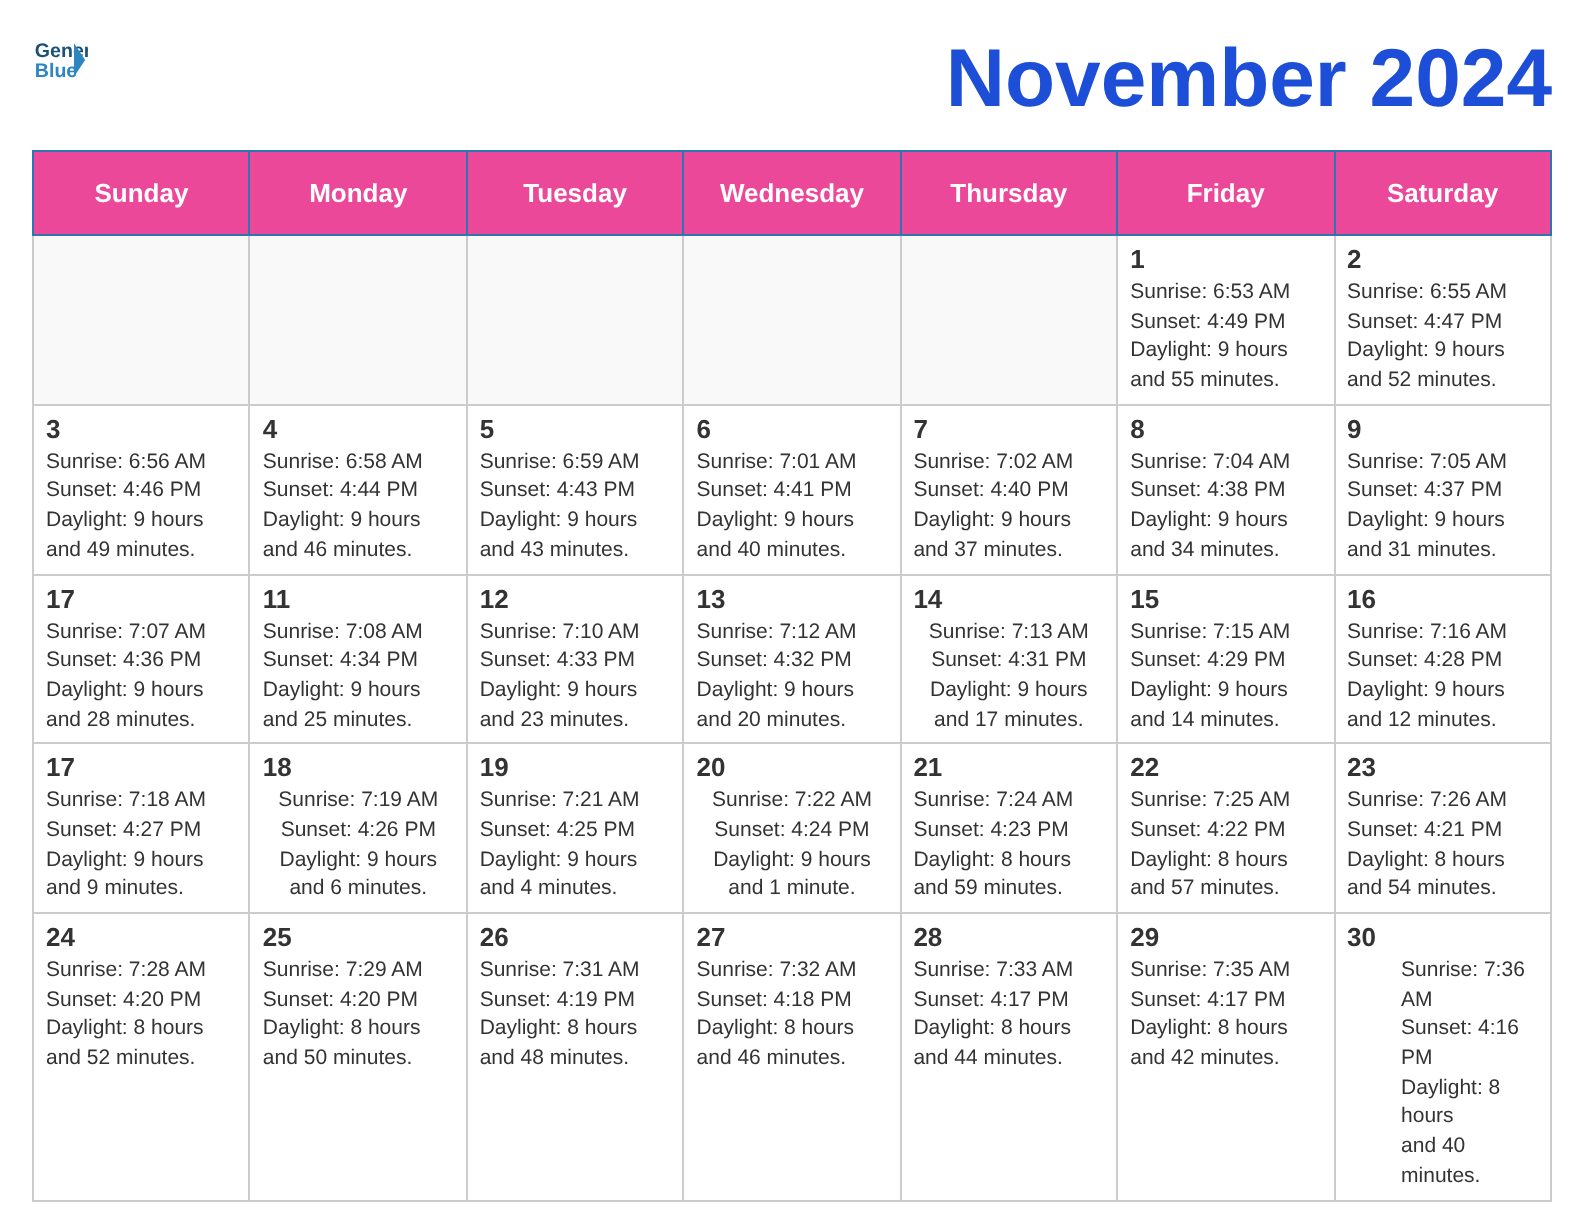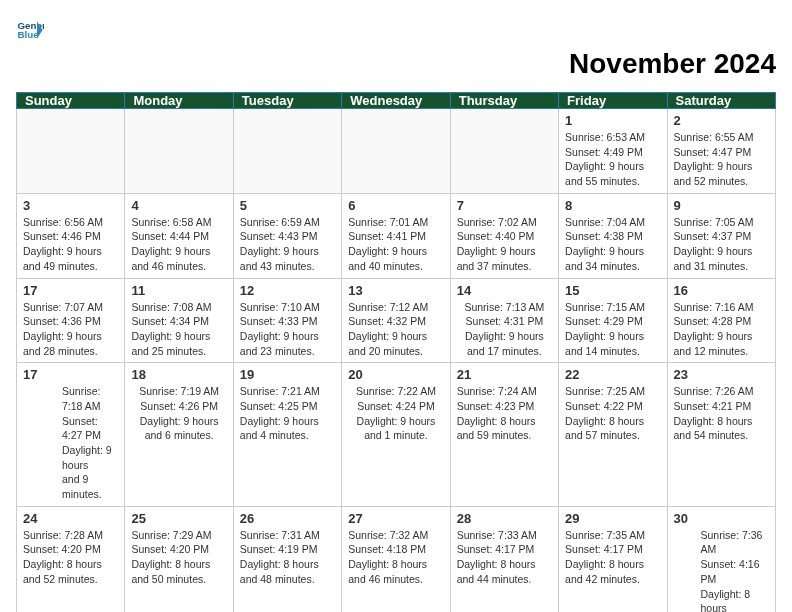--- a/index.html
+++ b/index.html
@@ -18,40 +18,39 @@
     .logo-icon {
       width: 28px;
       height: 28px;
       margin-right: 4px;
     }
     .title-section {
       text-align: right;
       margin-bottom: 4px;
     }
     .month-title {
-      font-size: 28px;
+      font-size: 41px;
       font-weight: bold;
-      color: #000000;
-      margin-top: 32px;
+      color: #1d4ed8;
     }
     .location-title {
       font-size: 16px;
       color: #333;
       font-weight: normal;
     }
     .calendar-table {
       width: 100%;
       border-collapse: collapse;
       margin-top: 8px;
     }
     .calendar-table th {
-      background-color: #14532d;
+      background-color: #ec4899;
       color: white;
-      text-align: left;
-      padding: 0 8px;
+      text-align: center;
+      padding: 13px 8px;
       font-size: 13px;
       border: 1px solid #2e75b6;
     }
     .calendar-table td {
       vertical-align: top;
       padding: 4px 6px;
       border: 1px solid #ccc;
       font-size: 11px;
       color: #333;
       width: 14.28%;
@@ -229,21 +228,21 @@
             <span class="day-number">16</span>
             <div class="day-info" style="white-space: pre-line;">Sunrise: 7:16 AM
 Sunset: 4:28 PM
 Daylight: 9 hours
 and 12 minutes.</div>
           </td>
         </tr>
         <tr>
           <td>
             <span class="day-number">17</span>
-            <div class="day-info" style="white-space: pre-line; margin-left: 39px;">Sunrise: 7:18 AM
+            <div class="day-info" style="white-space: pre-line;">Sunrise: 7:18 AM
 Sunset: 4:27 PM
 Daylight: 9 hours
 and 9 minutes.</div>
           </td>
           <td>
             <span class="day-number">18</span>
             <div class="day-info" style="white-space: pre-line; text-align: center;">Sunrise: 7:19 AM
 Sunset: 4:26 PM
 Daylight: 9 hours
 and 6 minutes.</div>

